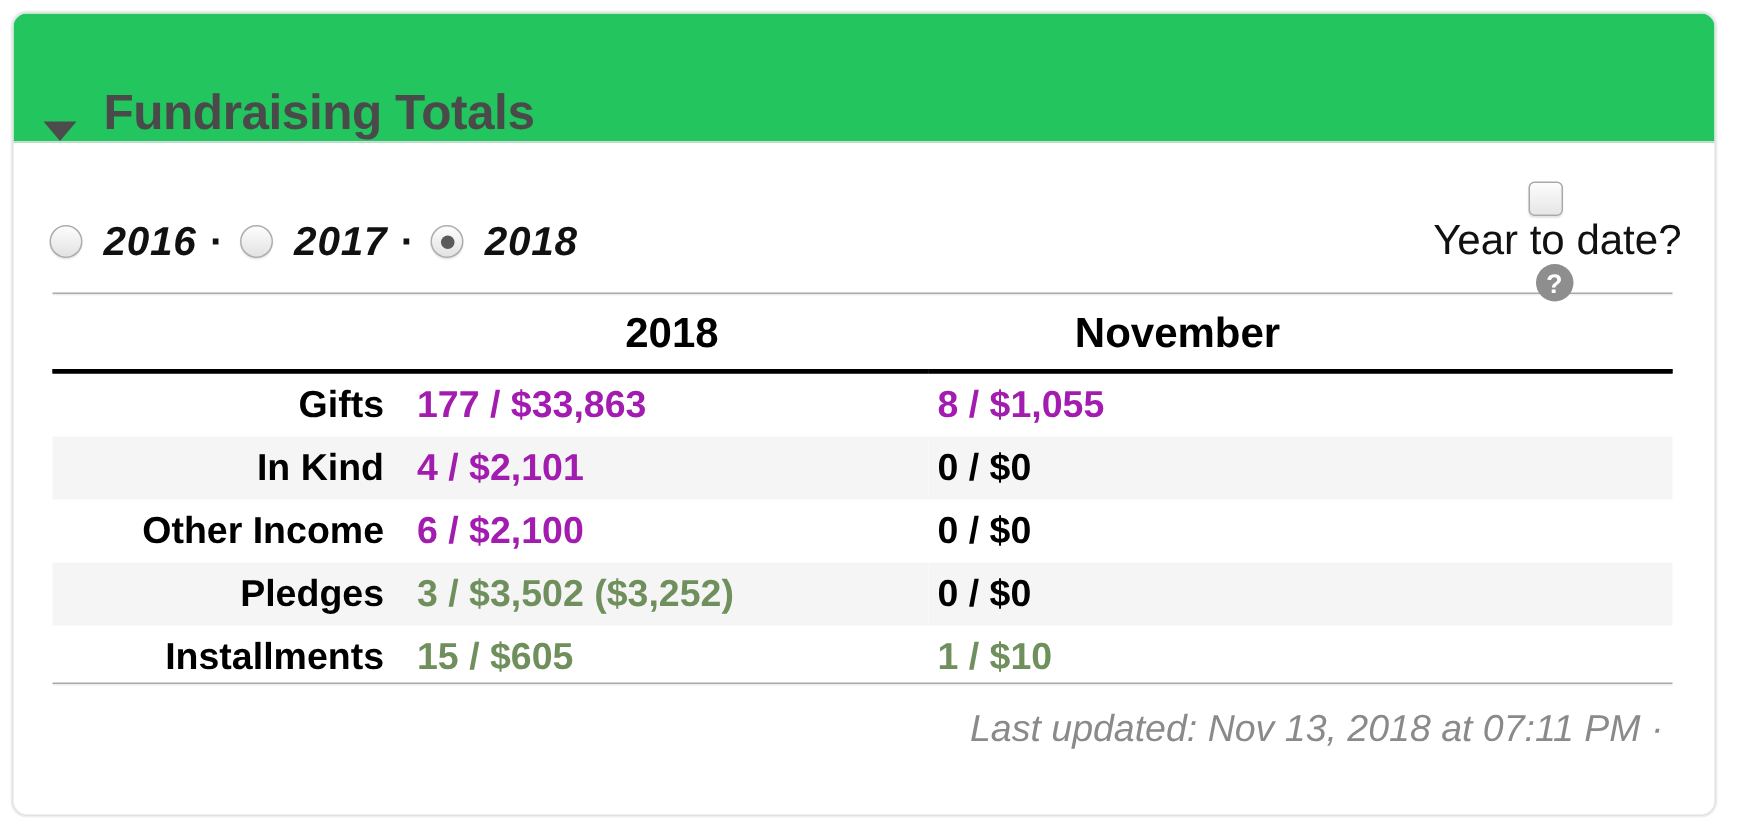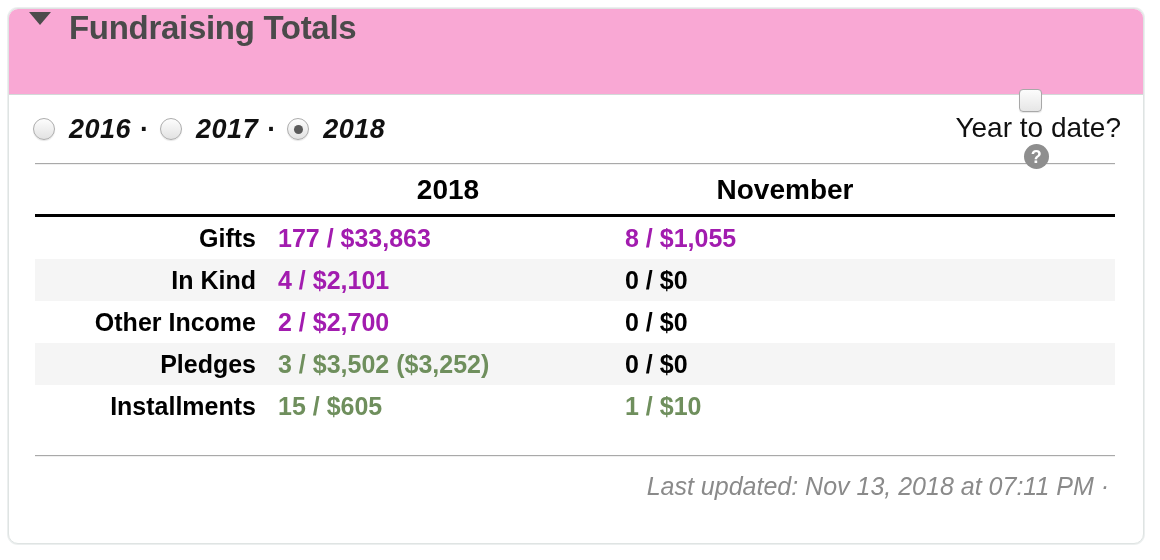--- a/index.html
+++ b/index.html
@@ -25,23 +25,23 @@
     border-radius: 10px;
     border: 1px solid #dfe4e3;
     box-shadow: 0 0 0 1px rgba(200,208,208,0.35);
     overflow: hidden;
   }
 
   
   .panel-header {
     height: 86px;
     box-sizing: border-box;
-    background: #f9a8d4;
-    display: flex;
-    align-items: flex-start;
+    background: #22c55e;
+    display: flex;
+    align-items: flex-end;
     padding-left: 20px;
     border-bottom: 1px solid #d3d9d8;
   }
   .collapse-triangle {
     width: 0;
     height: 0;
     border-left: 11px solid transparent;
     border-right: 11px solid transparent;
     border-top: 13px solid #4c4c4c;
     margin-right: 18px;
@@ -56,20 +56,21 @@
     white-space: nowrap;
   }
 
   
   .controls {
     position: relative;
     height: 68px;
     display: flex;
     align-items: center;
     padding: 0 22px 0 24px;
+    margin-top: 32px;
   }
   .year-group {
     display: flex;
     align-items: center;
   }
   .radio-item {
     display: flex;
     align-items: center;
   }
   .radio {
@@ -325,21 +326,21 @@
         </tr>
 
         <tr class="alt">
           <td class="col-label">In Kind</td>
           <td class="col-v1 v-green">4 / $2,101</td>
           <td class="col-v2 v-zero">0 / $0</td>
         </tr>
 
         <tr>
           <td class="col-label">Other Income</td>
-          <td class="col-v1 v-green">2 / $2,700</td>
+          <td class="col-v1 v-green">6 / $2,100</td>
           <td class="col-v2 v-zero">0 / $0</td>
         </tr>
 
         <tr class="alt">
           <td class="col-label">Pledges</td>
           <td class="col-v1 v-muted">3 / $3,502 ($3,252)</td>
           <td class="col-v2 v-zero">0 / $0</td>
         </tr>
 
         <tr>

